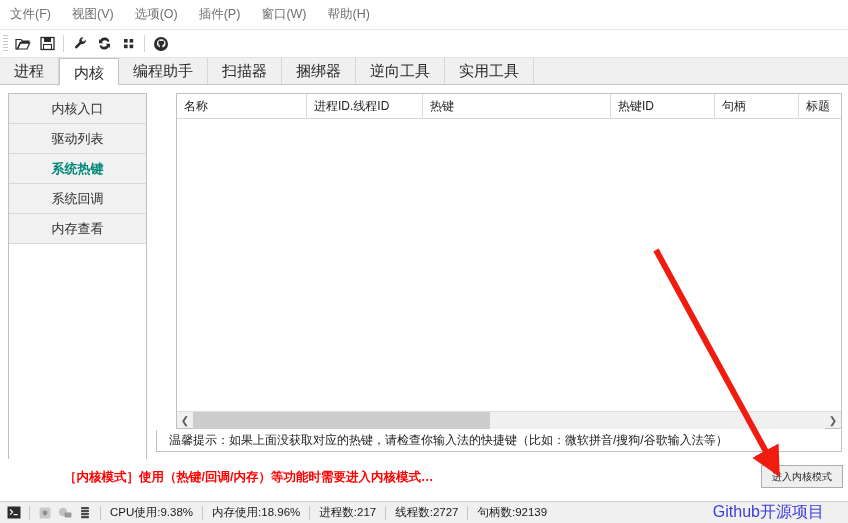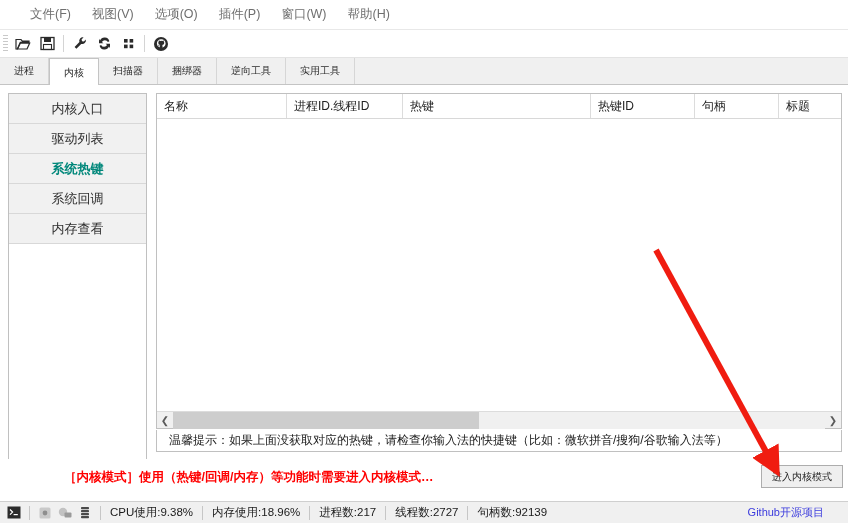--- a/index.html
+++ b/index.html
@@ -14,21 +14,21 @@
     width: 848px; height: 523px;
     background: #ffffff;
     display: flex; flex-direction: column;
   }
 
   
   .menubar {
     height: 30px;
     background: #ffffff;
     display: flex; align-items: center;
-    padding-left: 20px;
+    padding-left: 0;
     border-bottom: 1px solid #e8e8e8;
     flex: 0 0 30px;
   }
   .menu-item {
     font-size: 12.5px;
     color: #6f6f6f;
     padding: 4px 11px 4px 10px;
     white-space: nowrap;
     cursor: default;
   }
@@ -62,21 +62,21 @@
   
   .tabstrip {
     height: 27px;
     background: #f0f0f0;
     display: flex; align-items: flex-end;
     border-bottom: 1px solid #c4c4c4;
     flex: 0 0 27px;
     padding-left: 0px;
   }
   .tab {
-    font-size: 10px;
+    font-size: 15px;
     color: #2b2b2b;
     height: 26px;
     line-height: 26px;
     padding: 0 14px;
     background: #f0f0f0;
     border-right: 1px solid #d6d6d6;
     white-space: nowrap;
     cursor: default;
     position: relative;
   }
@@ -91,20 +91,21 @@
     z-index: 2;
   }
 
   
   .body-area {
     flex: 1 1 auto;
     position: relative;
     display: flex;
     background: #ffffff;
     padding: 8px 6px 0 8px;
+    gap: 20px;
   }
 
   
   .sidebar {
     width: 139px;
     flex: 0 0 139px;
     border: 1px solid #c0c0c0;
     background: #ffffff;
     height: 385px;
     align-self: flex-start;
@@ -259,21 +260,21 @@
   .sb-sep { width: 1px; height: 14px; background: #c6c6c6; margin: 0 5px; }
   .sb-text {
     font-size: 11.5px;
     color: #1a1a1a;
     white-space: nowrap;
     padding: 0 4px;
     cursor: default;
   }
   .sb-spacer { flex: 1 1 auto; }
   .sb-link {
-    font-size: 11px;
+    font-size: 16px;
     color: #3b3bdd;
     white-space: nowrap;
     cursor: default;
     padding-right: 2px;
   }
 </style>
 </head>
 <body>
 
 <div id="app">
@@ -335,20 +336,21 @@
       <svg width="16" height="16" viewBox="0 0 16 16">
         <circle cx="8" cy="8" r="7" fill="#2b2b2b"></circle>
         <path d="M8 3.2c-2.3 0-4.1 1.9-4.1 4.2 0 1.8 1.2 3.4 2.8 3.9.2 0 .3-.1.3-.2v-.8c-1.1.2-1.4-.3-1.5-.6-.1-.2-.3-.5-.5-.6-.2-.1-.4-.4 0-.4.4 0 .6.4.7.5.4.7 1 .5 1.3.4 0-.3.2-.5.3-.6-1-.1-2-.5-2-2.2 0-.5.2-.9.5-1.2 0-.1-.2-.6 0-1.2 0 0 .4-.1 1.3.5a4.4 4.4 0 0 1 2.3 0c.9-.6 1.3-.5 1.3-.5.2.6 0 1.1 0 1.2.3.3.5.7.5 1.2 0 1.7-1 2.1-2 2.2.2.2.3.5.3.9v1.3c0 .1.1.2.3.2 1.6-.5 2.8-2.1 2.8-3.9 0-2.3-1.8-4.2-4.1-4.2z" fill="#ffffff"></path>
       </svg>
     </div>
   </div>
 
   <div class="tabstrip">
     <div class="tab">进程</div>
     <div class="tab active">内核</div>
+    <div class="tab">编程助手</div>
     <div class="tab">扫描器</div>
     <div class="tab">捆绑器</div>
     <div class="tab">逆向工具</div>
     <div class="tab">实用工具</div>
   </div>
 
   <div class="body-area">
 
     <div class="sidebar">
       <div class="side-btn">内核入口</div>

